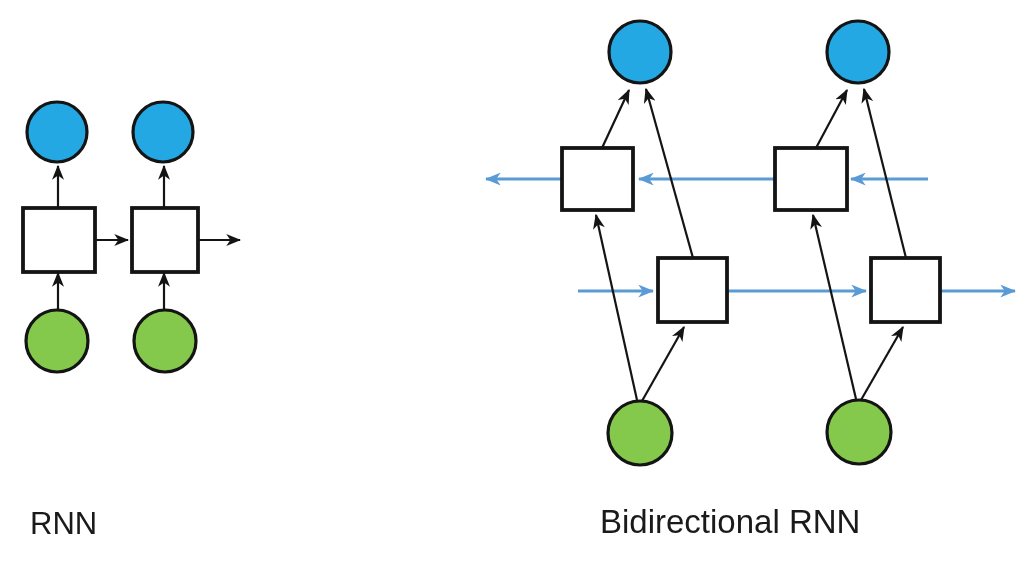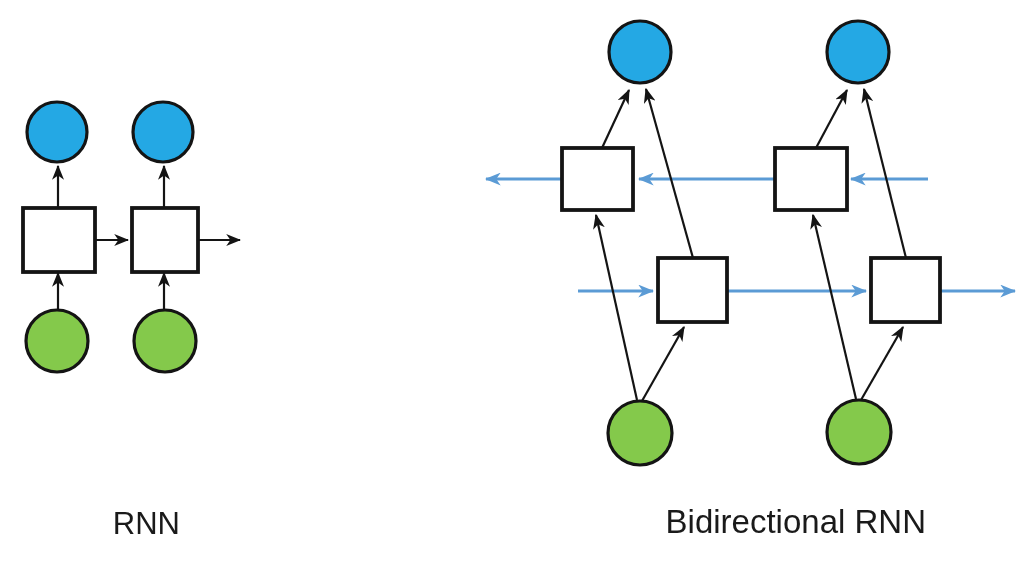--- a/index.html
+++ b/index.html
@@ -25,31 +25,31 @@
   .node-circle-input  { fill: var(--input-fill, #84C94B); stroke: var(--stroke-color, #141414); stroke-width: 3.2px; }
   .node-circle-output { fill: var(--output-fill, #24A8E4); stroke: var(--stroke-color, #141414); stroke-width: 3.2px; }
   .node-square { fill: #ffffff; stroke: var(--stroke-color, #141414); stroke-width: 3.8px; }
   .edge-black { stroke: var(--stroke-color, #141414); stroke-width: 2.2px; fill: none; }
   .edge-blue  { stroke: var(--flow-color, #5B9BD5); stroke-width: 3px; fill: none; }
   .ah-black-fill { fill: var(--stroke-color, #141414); }
   .ah-blue-fill  { fill: var(--flow-color, #5B9BD5); }
   .caption {
     position: absolute;
     color: var(--text-color, #1A1A1A);
-    text-align: right;
+    text-align: left;
     white-space: nowrap;
   }
   .caption-rnn {
     left: 30px;
     top: 506px;
     width: 150px;
     font-size: 31px;
   }
   .caption-birnn {
-    left: 580px;
+    left: 600px;
     top: 503px;
     width: 346px;
     font-size: 33px;
   }
 </style>
 </head>
 <body>
 
 <div class="canvas">
 

